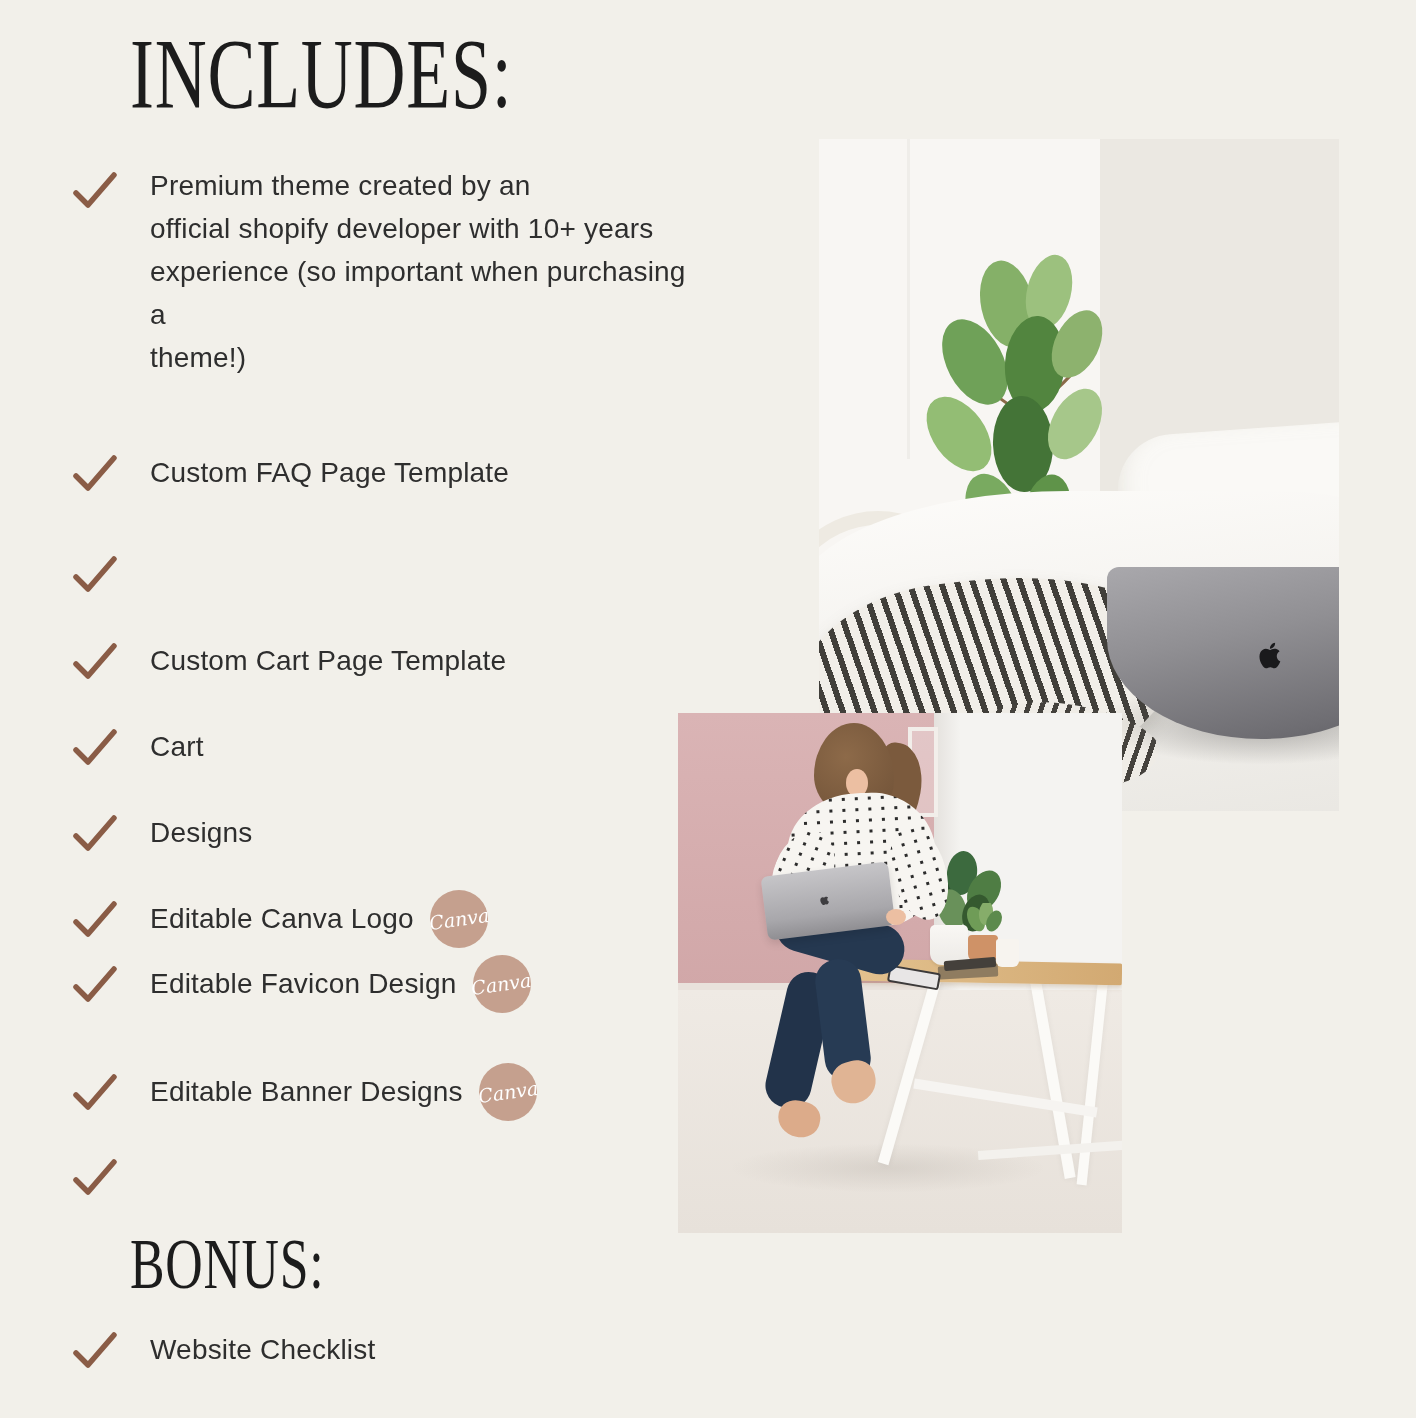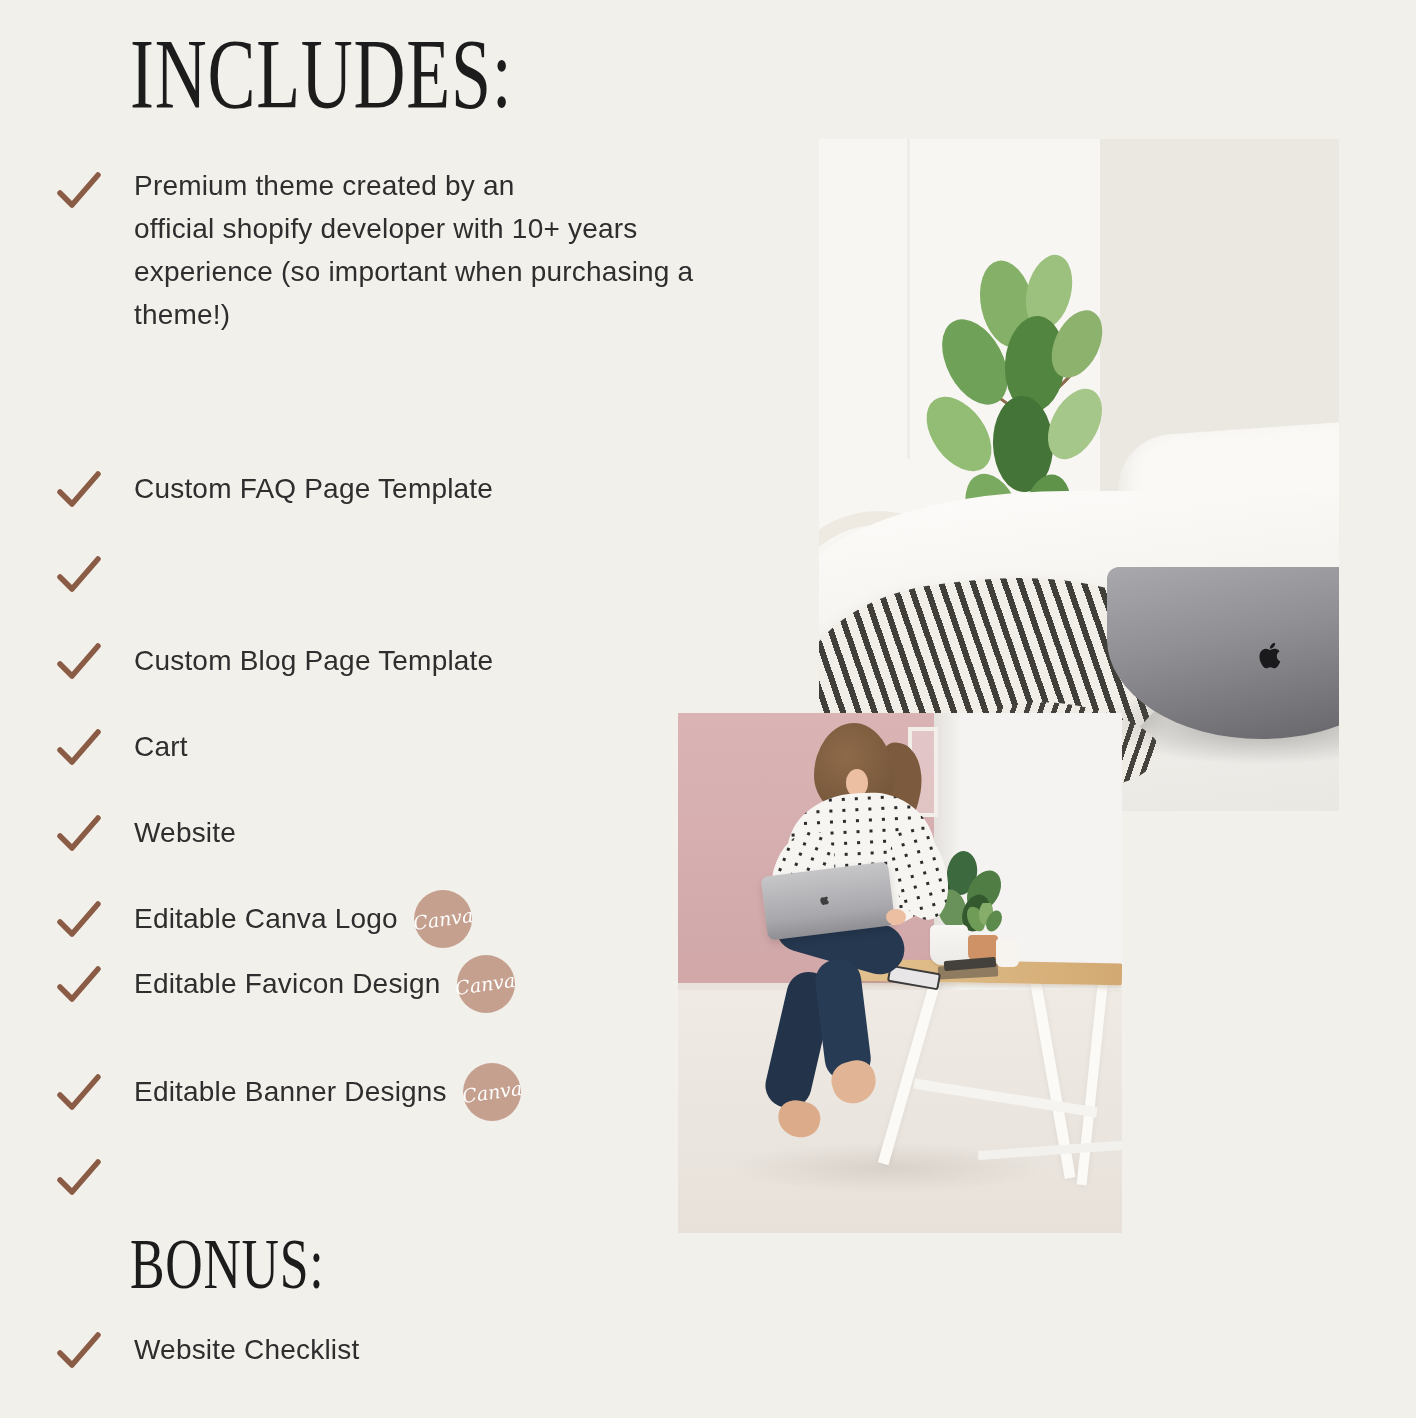--- a/index.html
+++ b/index.html
@@ -12,21 +12,21 @@
     font-family:"Liberation Serif",serif;font-weight:400;
     color:var(--title,#1c1c1c);line-height:1;letter-spacing:1px;
     transform:scaleX(0.72);transform-origin:left top;white-space:nowrap;
   }
   #includes-title{top:24px;font-size:100px;}
   #bonus-title{top:1228px;font-size:72px;}
 
   
   .check-row{
     position:absolute;left:0;width:700px;display:flex;align-items:center;
-    padding-left:56px;box-sizing:border-box;
+    padding-left:72px;box-sizing:border-box;
   }
   .check-row.multiline{align-items:flex-start;}
   .check{width:46px;height:40px;flex:0 0 46px;margin-right:32px;}
   .check path{fill:none;stroke:var(--check,#8a5c46);stroke-width:5.5;stroke-linecap:round;stroke-linejoin:round;}
   .check-row.multiline .check{margin-top:6px;}
   .item-label{
     font-size:28px;line-height:42px;color:var(--text,#2e2e2e);
     letter-spacing:.2px;white-space:pre-line;
   }
   .check-row.multiline .item-label{line-height:43px;}
@@ -135,48 +135,48 @@
 
   <div class="check-row multiline" style="top:164px">
     <svg class="check" viewBox="0 0 46 40">
         <path d="M4 23 L16 35 L42 5"></path>
       </svg>
     <span class="item-label">Premium theme created by an
 official shopify developer with 10+ years
 experience (so important when purchasing a
 theme!)</span>
   </div>
-  <div class="check-row" style="top:468px">
+  <div class="check-row" style="top:452px">
     <svg class="check" viewBox="0 0 46 40">
         <path d="M4 23 L16 35 L42 5"></path>
       </svg>
     <span class="item-label">Custom FAQ Page Template</span>
   </div>
   <div class="check-row" style="top:554px">
     <svg class="check" viewBox="0 0 46 40">
         <path d="M4 23 L16 35 L42 5"></path>
       </svg>
   </div>
   <div class="check-row" style="top:640px">
     <svg class="check" viewBox="0 0 46 40">
         <path d="M4 23 L16 35 L42 5"></path>
       </svg>
-    <span class="item-label">Custom Blog Page Template</span>
+    <span class="item-label">Custom Cart Page Template</span>
   </div>
   <div class="check-row" style="top:726px">
     <svg class="check" viewBox="0 0 46 40">
         <path d="M4 23 L16 35 L42 5"></path>
       </svg>
     <span class="item-label">Cart</span>
   </div>
   <div class="check-row" style="top:812px">
     <svg class="check" viewBox="0 0 46 40">
         <path d="M4 23 L16 35 L42 5"></path>
       </svg>
-    <span class="item-label">Website</span>
+    <span class="item-label">Designs</span>
   </div>
   <div class="check-row" style="top:898px">
     <svg class="check" viewBox="0 0 46 40">
         <path d="M4 23 L16 35 L42 5"></path>
       </svg>
     <span class="item-label">Editable Canva Logo</span>
     <span class="canva-badge">
         <span class="canva-badge-text">Canva</span>
       </span>
   </div>

